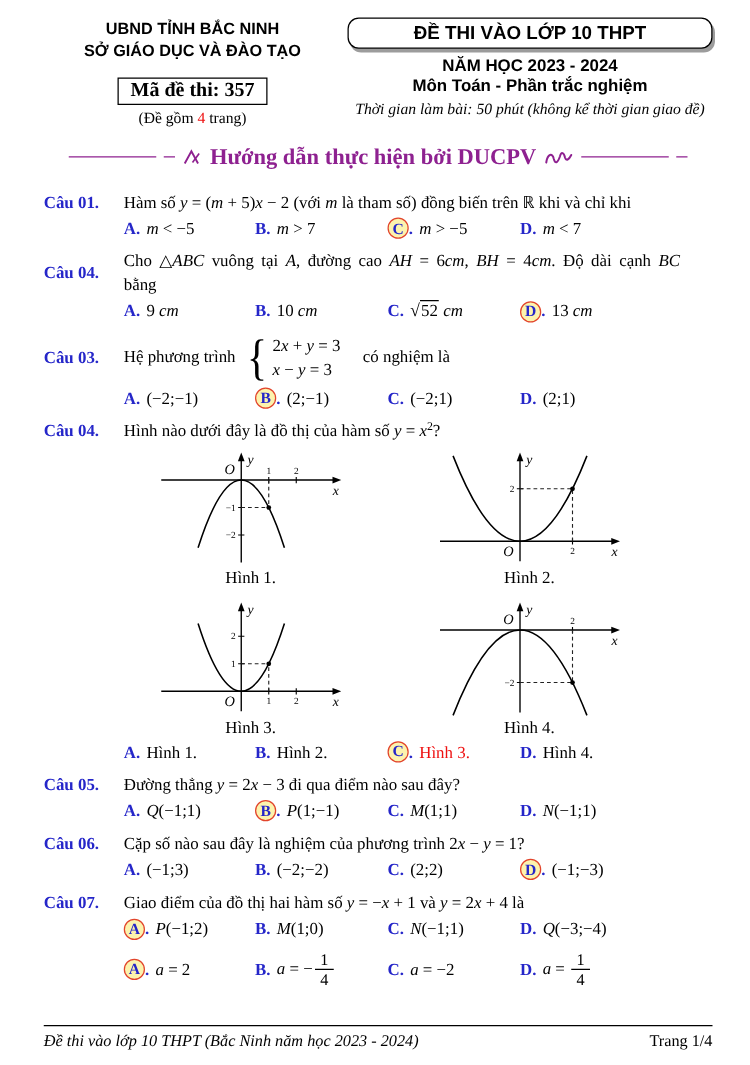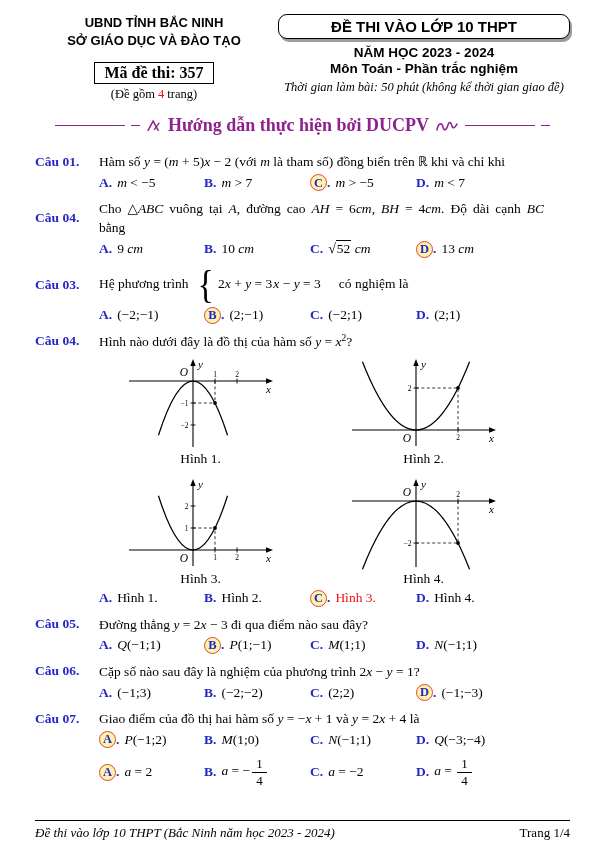--- a/index.html
+++ b/index.html
@@ -37,21 +37,21 @@
   .q-text{flex:1;line-height:1.42;}
   .rs-i{font-style:italic;}
   .rs-sup{font-size:9.5px;vertical-align:5px;}
   .sqrt-sym{font-size:14px;}
   .sqrt-rad{border-top:1.2px solid #000;padding:0 1px;text-align:right;}
   .frac{display:inline-flex;flex-direction:column;align-items:center;vertical-align:middle;line-height:1.2;font-size:13px;margin:0 2px;}
   .frac-num{padding:0 4px;border-bottom:1.2px solid #000;}
   .frac-den{padding:0 4px;}
   .cases{display:inline-flex;align-items:center;vertical-align:middle;margin:2px 18px 2px 4px;}
   .brace{font-size:40px;line-height:.85;font-weight:400;margin-right:3px;transform:scaleX(.85);}
-  .cases-col{display:flex;flex-direction:row;gap:1px;}
+  .cases-col{display:flex;flex-direction:column;gap:1px;}
   .cases-line{line-height:1.35;}
   .options{margin-left:64px;margin-top:3px;display:grid;grid-template-columns:105px 106px 106px 1fr;align-items:center;}
   .opt{display:flex;align-items:center;white-space:nowrap;}
   .letter{color:#2526c9;font-weight:700;}
   .circ{display:inline-flex;align-items:center;justify-content:center;width:15px;height:15px;
     border:1.6px solid #e2442b;border-radius:50%;background:#fcf3ae;line-height:1;font-size:12.5px;}
   .dot{color:#2526c9;font-weight:700;margin-right:5px;}
   
   .fig-grid{margin:4px 0 2px 54px;width:446px;display:grid;grid-template-columns:1fr 1fr;row-gap:8px;}
   .fig{display:flex;flex-direction:column;align-items:center;}

